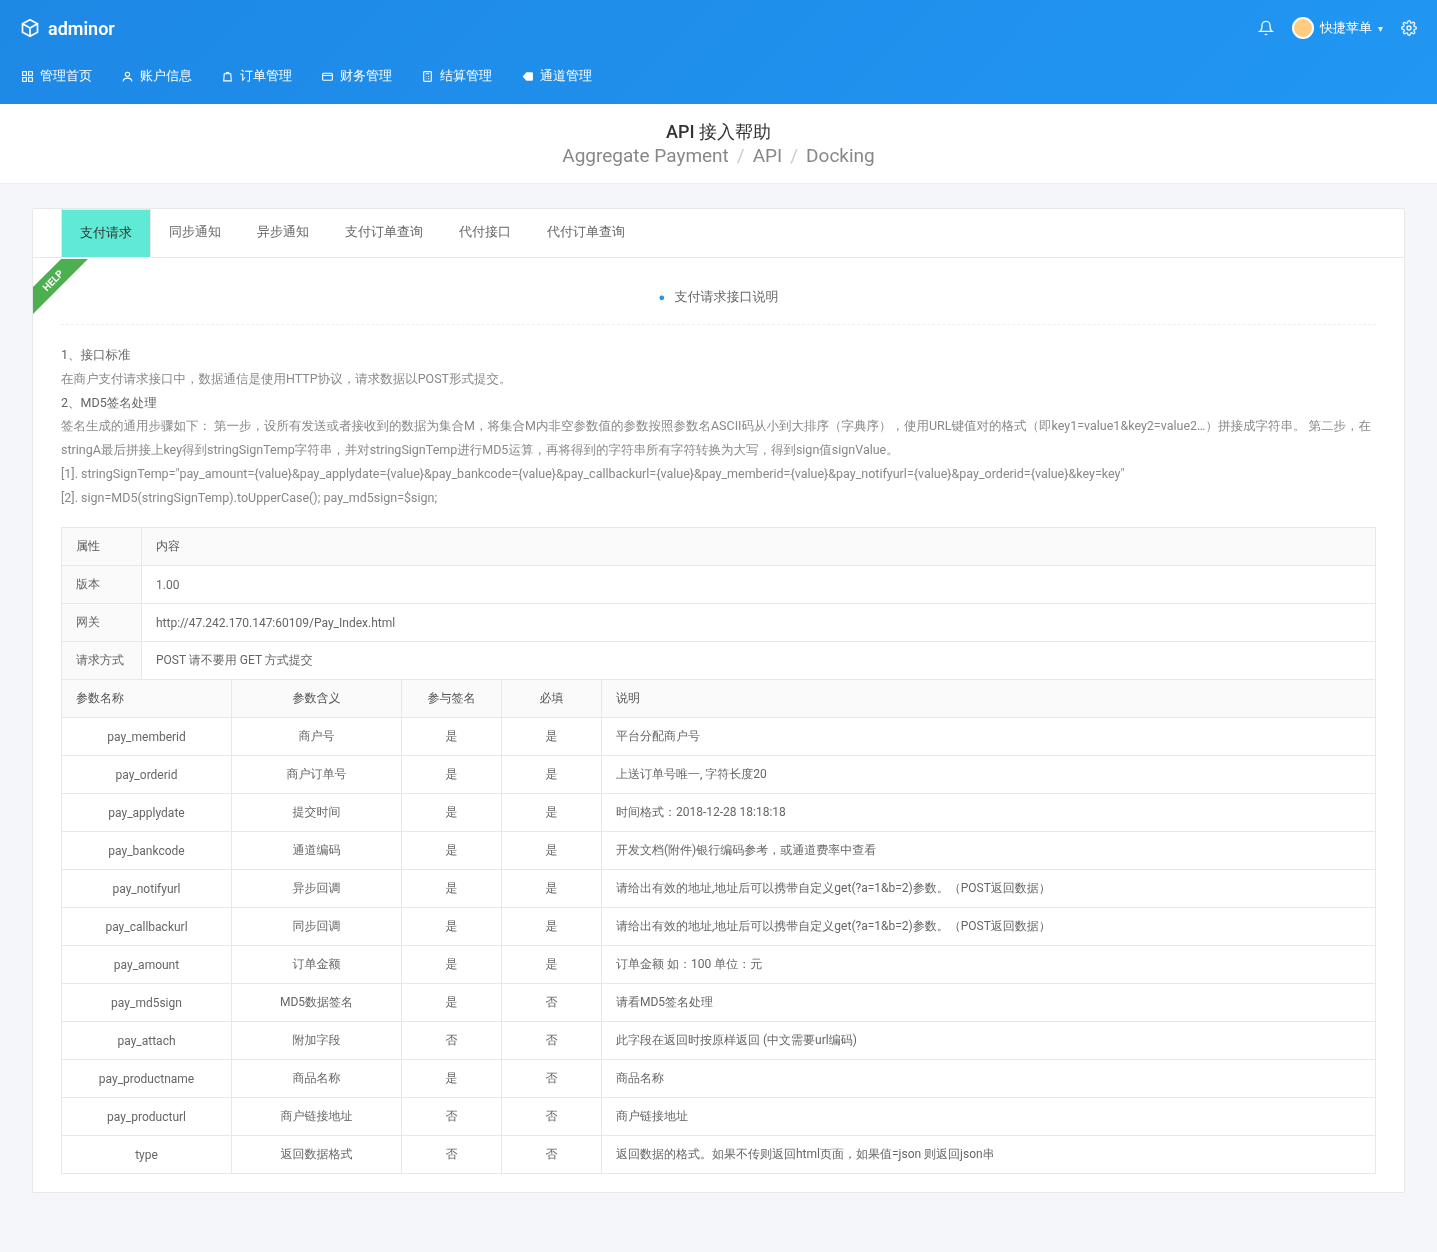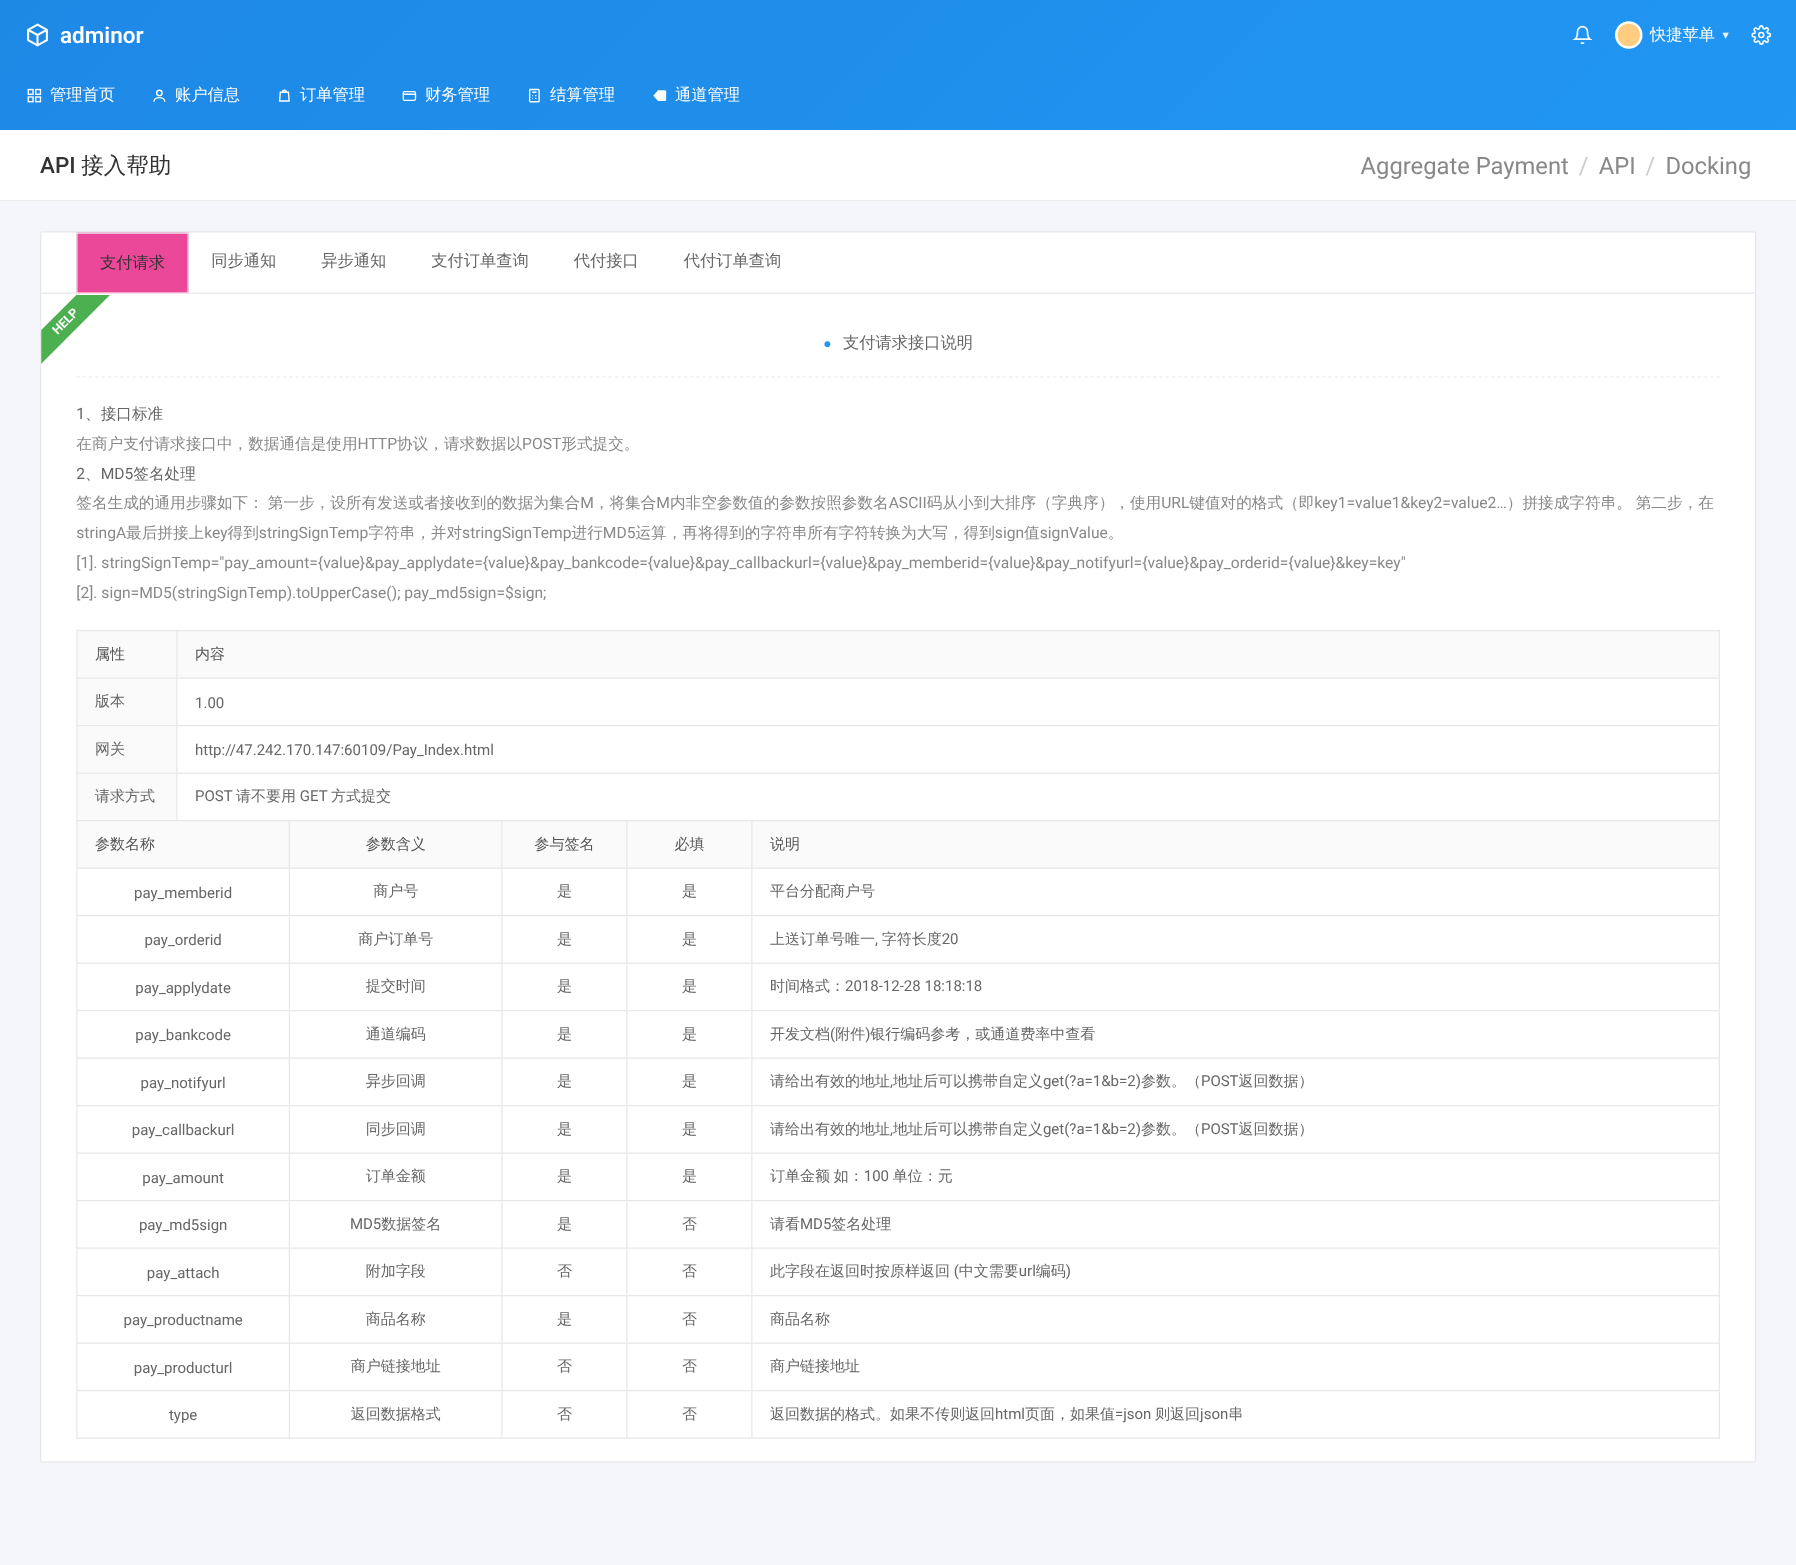--- a/index.html
+++ b/index.html
@@ -65,20 +65,21 @@
   cursor: pointer;
 }
 .nav-icon { width: 14px; height: 14px; display:inline-flex; align-items:center; justify-content:center; }
 .page-header {
   background:#fff;
   padding: 16px 32px;
   display: flex;
   justify-content: space-between;
   align-items: center;
   border-bottom: 1px solid #eee;
+  flex-direction: column;
 }
 .page-title { font-size: 18px; font-weight: 500; }
 .breadcrumb { color: #888; font-size: 19px; }
 .breadcrumb span { margin: 0 4px; }
 .breadcrumb .sep { color: #ccc; }
 .content-wrapper { padding: 24px 32px; }
 .card {
   background: #fff;
   border: 1px solid #e8e8e8;
   border-radius: 2px;
@@ -92,21 +93,21 @@
 .tab {
   padding: 14px 18px;
   font-size: 13px;
   color: #666;
   cursor: pointer;
   border-bottom: 2px solid transparent;
 }
 .tab.active {
   color: #333;
   border-bottom-color: transparent;
-  background:#ec4899;
+  background:#5eead4;
   border:1px solid #e8e8e8;
   border-bottom:1px solid #fff;
   margin-bottom:-1px;
 }
 .help-ribbon {
   position: absolute;
   top: 50px;
   left: 0;
   width: 60px;
   height: 60px;

